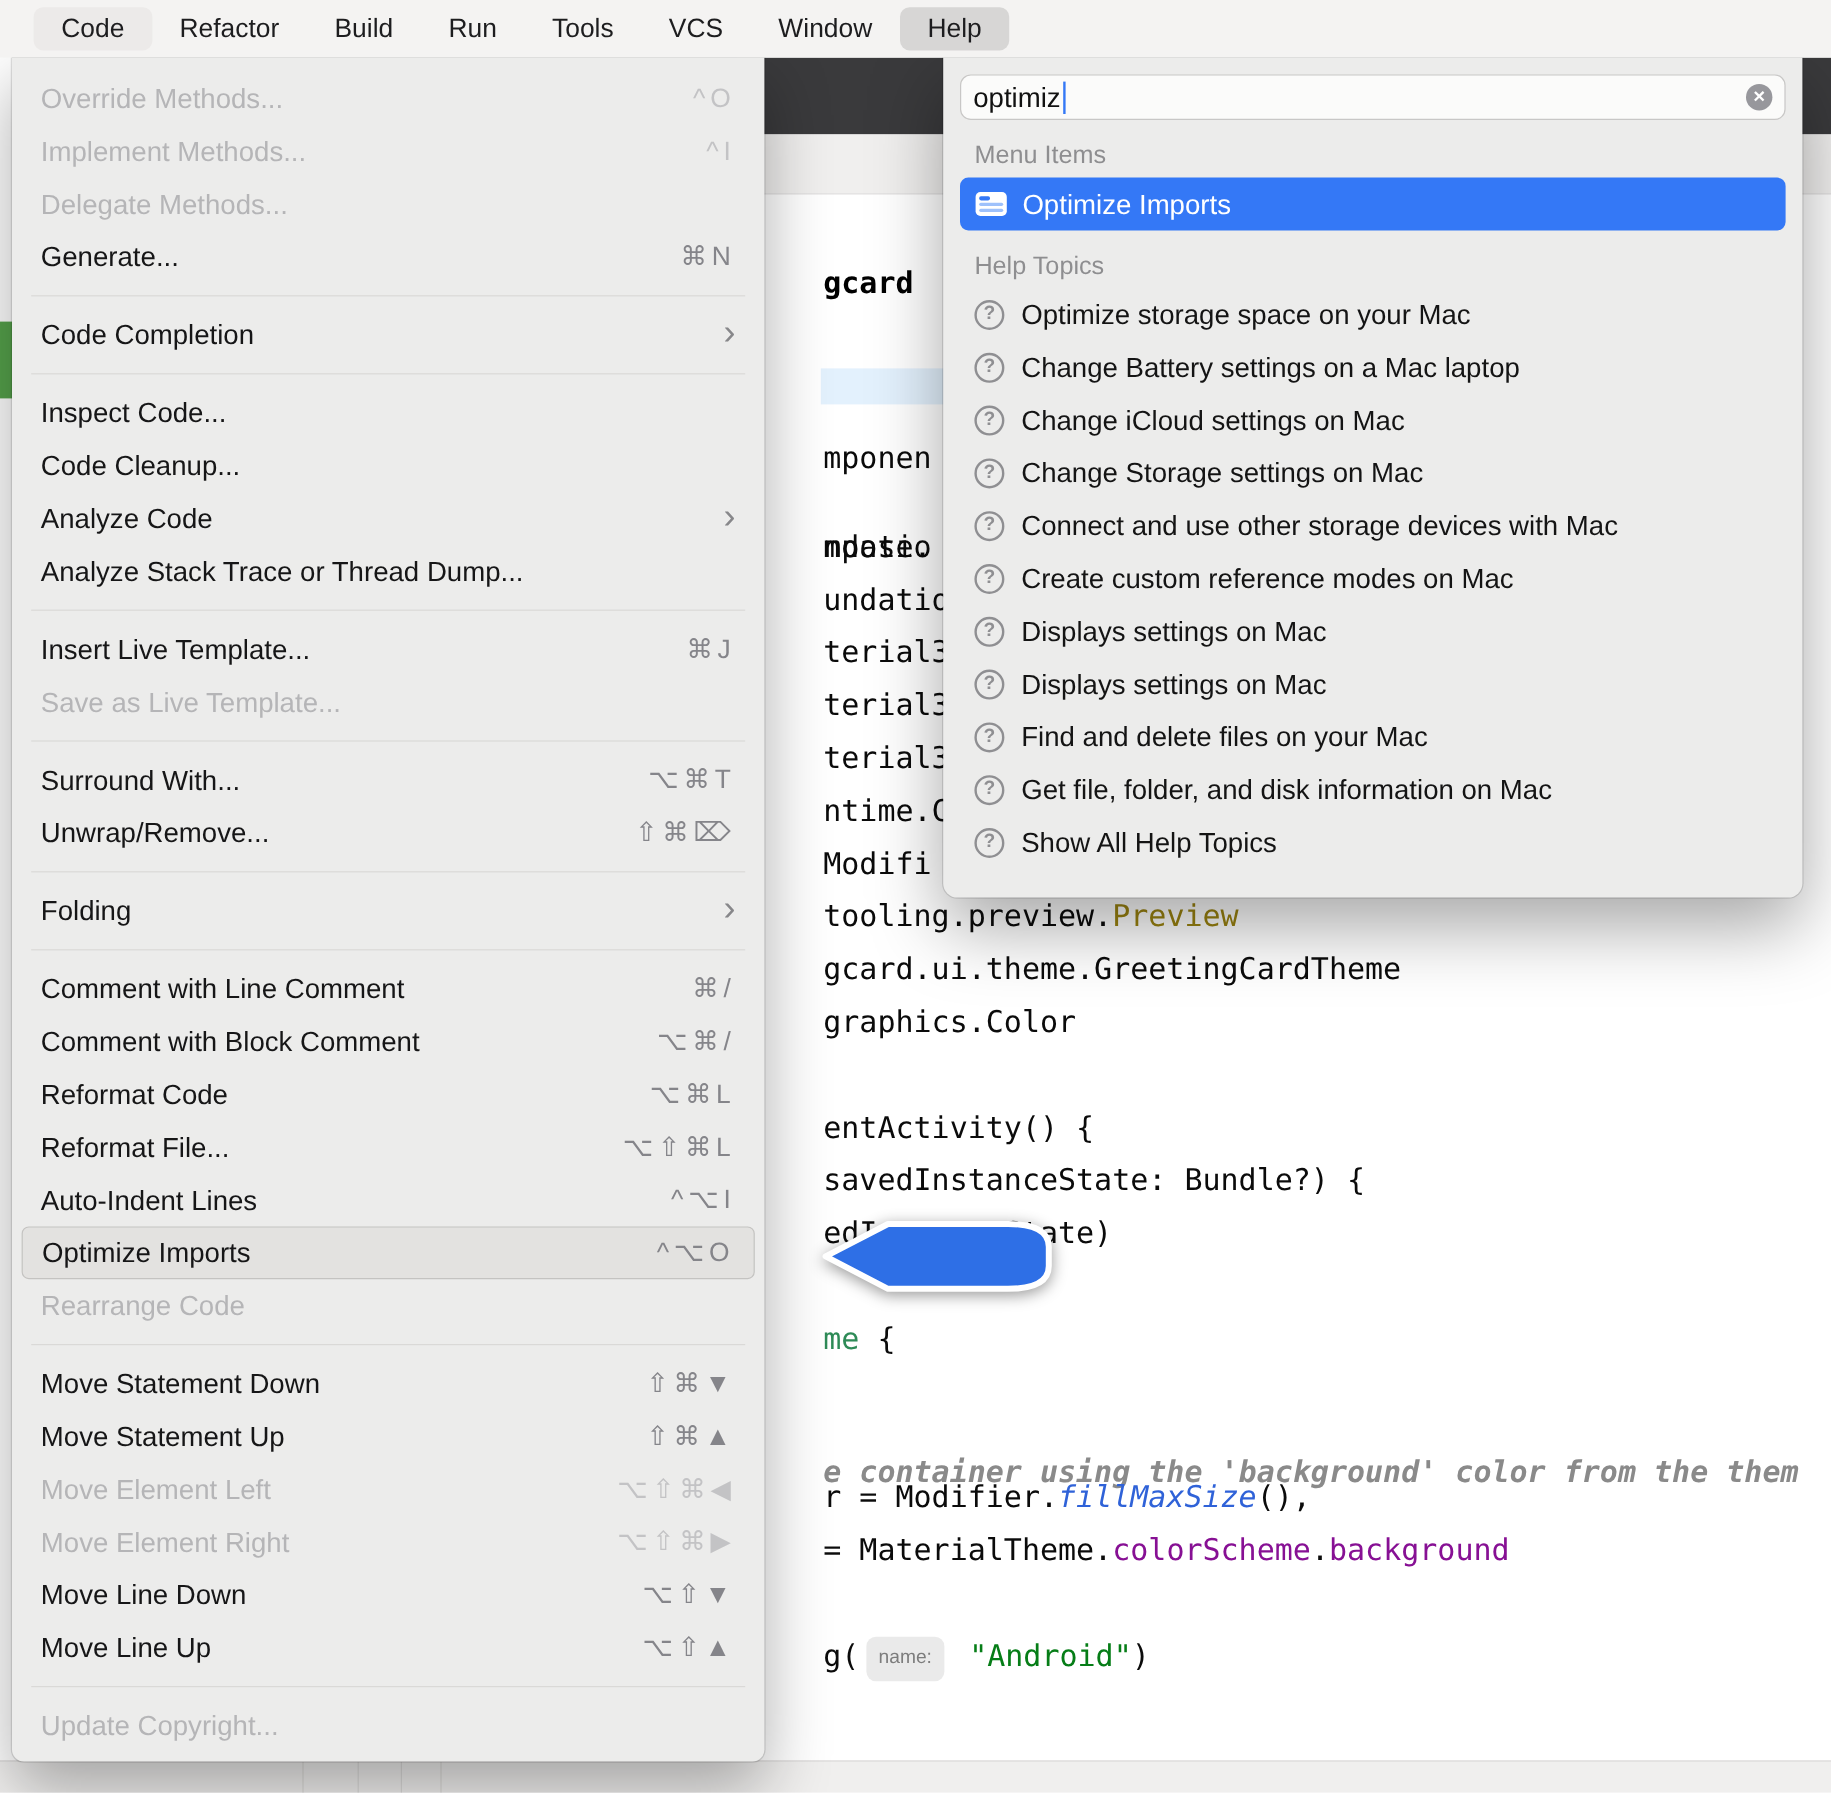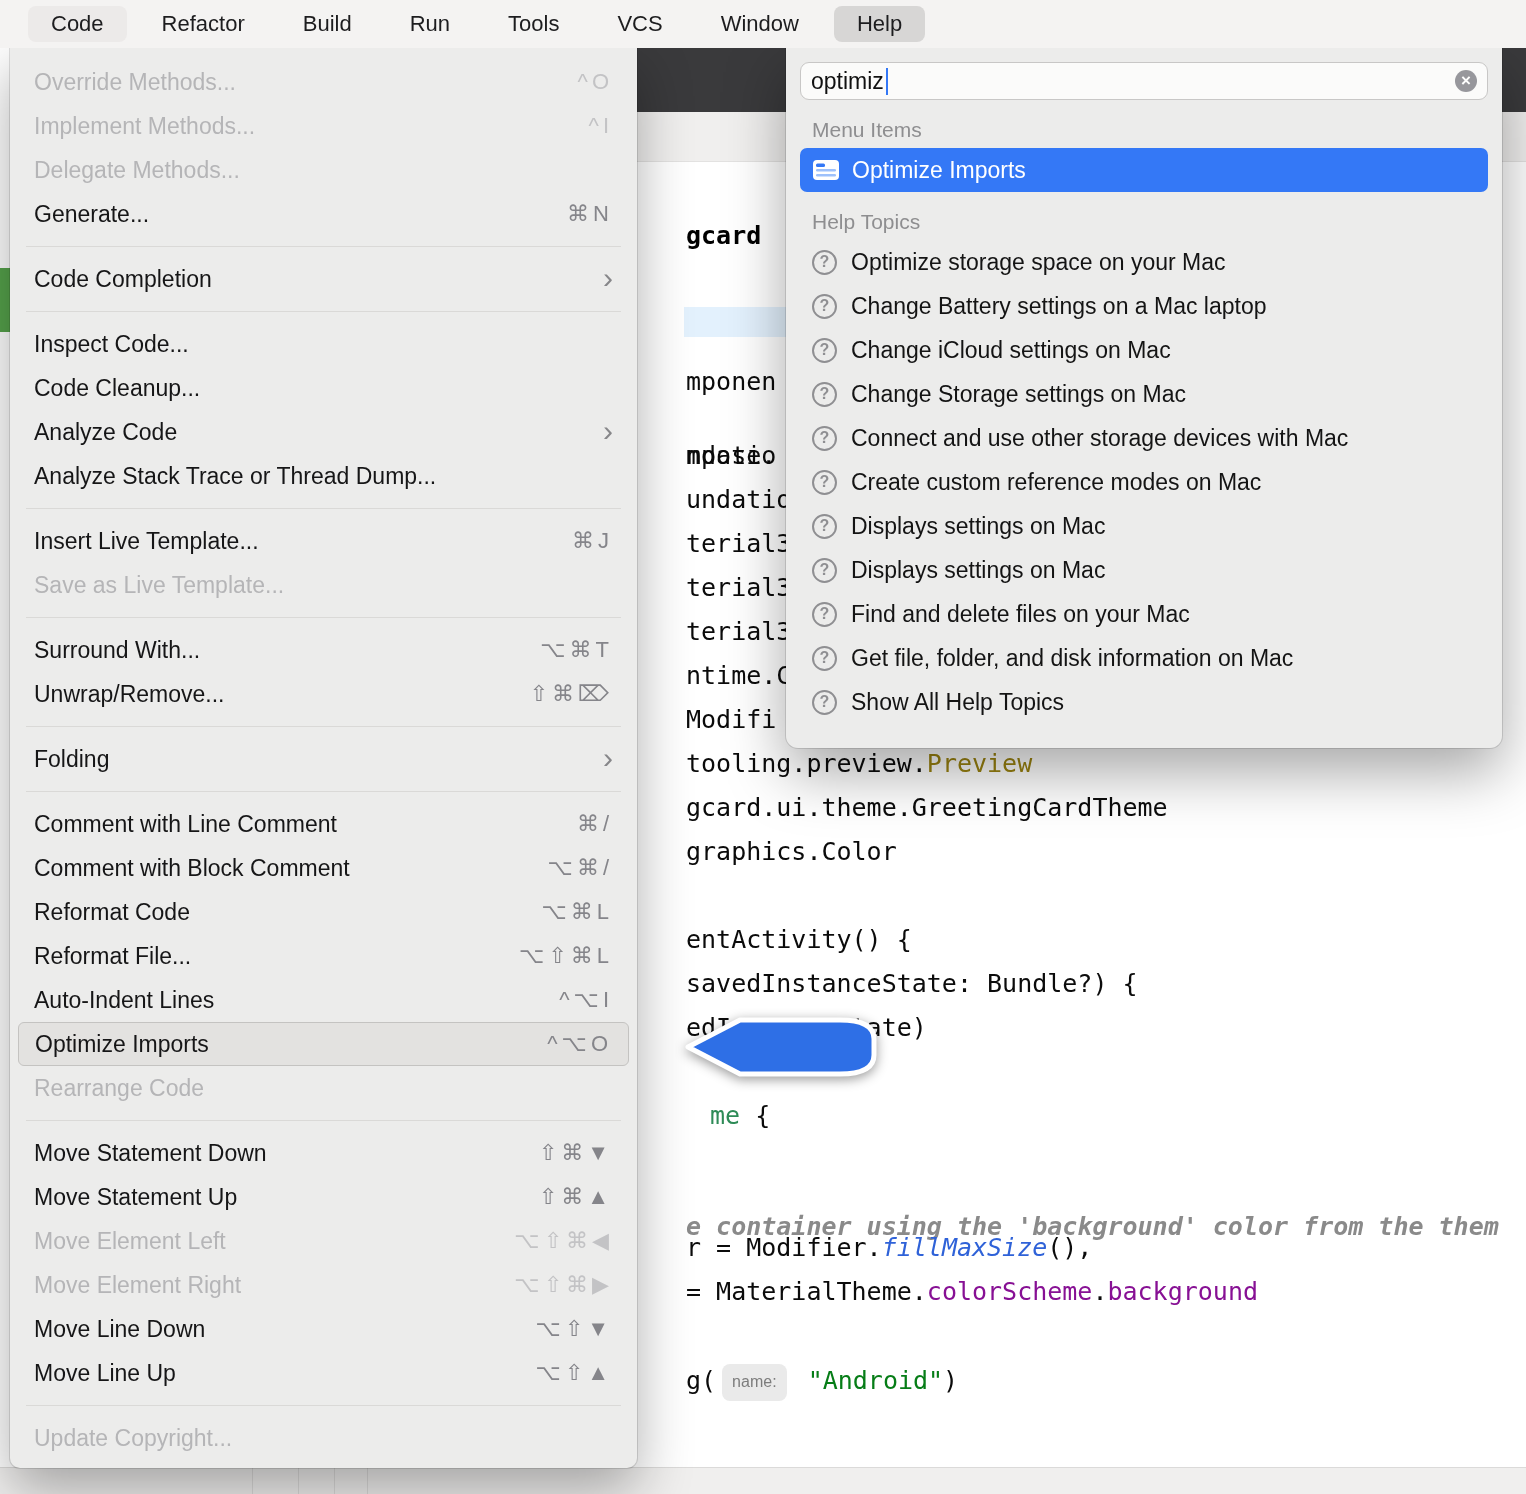--- a/index.html
+++ b/index.html
@@ -38,21 +38,21 @@
     display:inline-block; background:#eaeaea; color:#7d7d7d;
     font-family:"Liberation Sans","DejaVu Sans",sans-serif;
     font-size:16px; border-radius:8px; padding:2px 10px 3px;
     vertical-align:2px; margin:0 6px;
   }
 
   
   .menubar{
     position:absolute; left:0; top:0; width:100%; height:48px;
     background:#f4f3f2; display:flex; align-items:center;
-    padding-left:28px; z-index:60; font-size:22px; font-weight:500; color:#1d1d1f;gap:12px;
+    padding-left:28px; z-index:60; font-size:22px; font-weight:500; color:#1d1d1f;
   }
   .mb-item{padding:7px 23px; border-radius:8px; line-height:1;}
   .mb-item.open{background:#eceae9;}
   .mb-item.active{background:#d7d6d5;}
 
   
   .code-menu{
     position:absolute; left:10px; top:48px; width:627px; height:1420px;
     background:#ececeb; border-radius:0 0 10px 10px;
     box-shadow:0 22px 55px rgba(0,0,0,.32), 0 0 0 1px rgba(0,0,0,.12);
@@ -132,21 +132,21 @@
     <div class="code-line" style="top: 572px;"><span class="tk-plain">terial3</span></div>
     <div class="code-line" style="top: 616px;"><span class="tk-plain">terial3</span></div>
     <div class="code-line" style="top: 660px;"><span class="tk-plain">ntime.C</span></div>
     <div class="code-line" style="top: 704px;"><span class="tk-plain">Modifi</span></div>
     <div class="code-line" style="top: 748px;"><span class="tk-plain">tooling.preview.</span><span class="tk-ann">Preview</span></div>
     <div class="code-line" style="top: 792px;"><span class="tk-plain">gcard.ui.theme.GreetingCardTheme</span></div>
     <div class="code-line" style="top: 836px;"><span class="tk-plain">graphics.Color</span></div>
     <div class="code-line" style="top: 924px;"><span class="tk-plain">entActivity() {</span></div>
     <div class="code-line" style="top: 968px;"><span class="tk-plain">savedInstanceState: Bundle?) {</span></div>
     <div class="code-line" style="top: 1012px;"><span class="tk-plain">edInstanceState)</span></div>
-    <div class="code-line" style="top: 1100px; margin-left: 24px;"><span class="tk-comp">me </span><span class="tk-plain">{</span></div>
+    <div class="code-line" style="top: 1100px;"><span class="tk-comp">me </span><span class="tk-plain">{</span></div>
     <div class="code-line" style="top: 1211px; font-weight: bold;"><span class="tk-cmt">e container using the 'background' color from the them</span></div>
     <div class="code-line" style="top: 1232px;"><span class="tk-plain">r = Modifier.</span><span class="tk-ext">fillMaxSize</span><span class="tk-plain">(),</span></div>
     <div class="code-line" style="top: 1276px;"><span class="tk-plain">= MaterialTheme.</span><span class="tk-prop">colorScheme</span><span class="tk-plain">.</span><span class="tk-prop">background</span></div>
     <div class="code-line" style="top: 1364px;"><span class="tk-plain">g(</span><span class="tk-hint">name:</span><span class="tk-plain"> </span><span class="tk-str">"Android"</span><span class="tk-plain">)</span></div>
   </div>
 
 <div class="menubar" id="menubar">
     <div class="mb-item open">Code</div>
     <div class="mb-item">Refactor</div>
     <div class="mb-item">Build</div>

